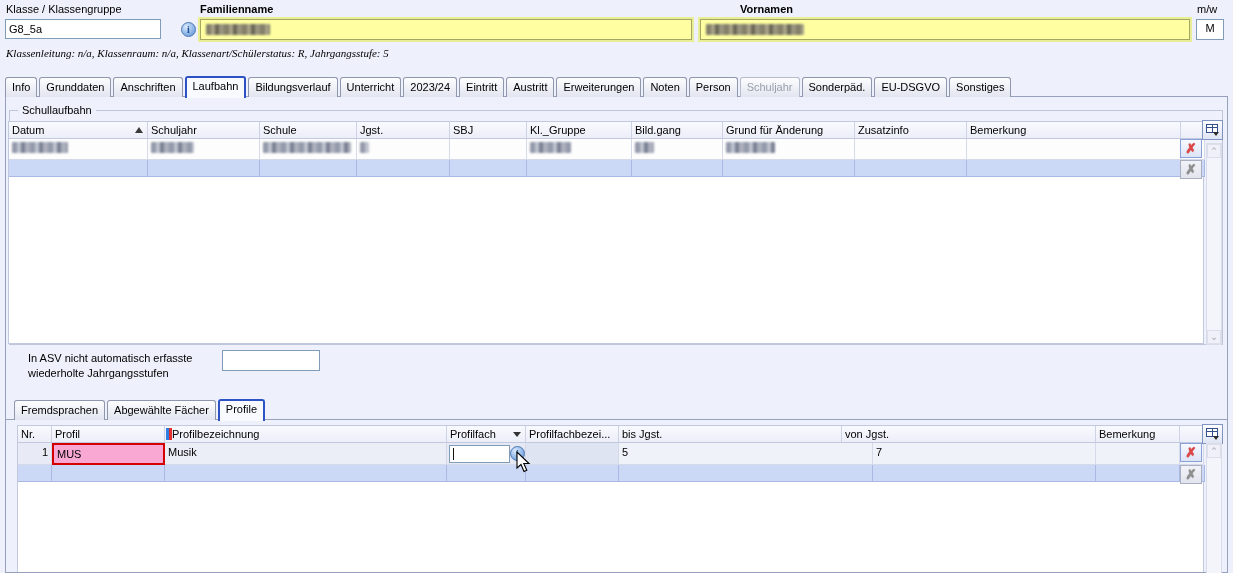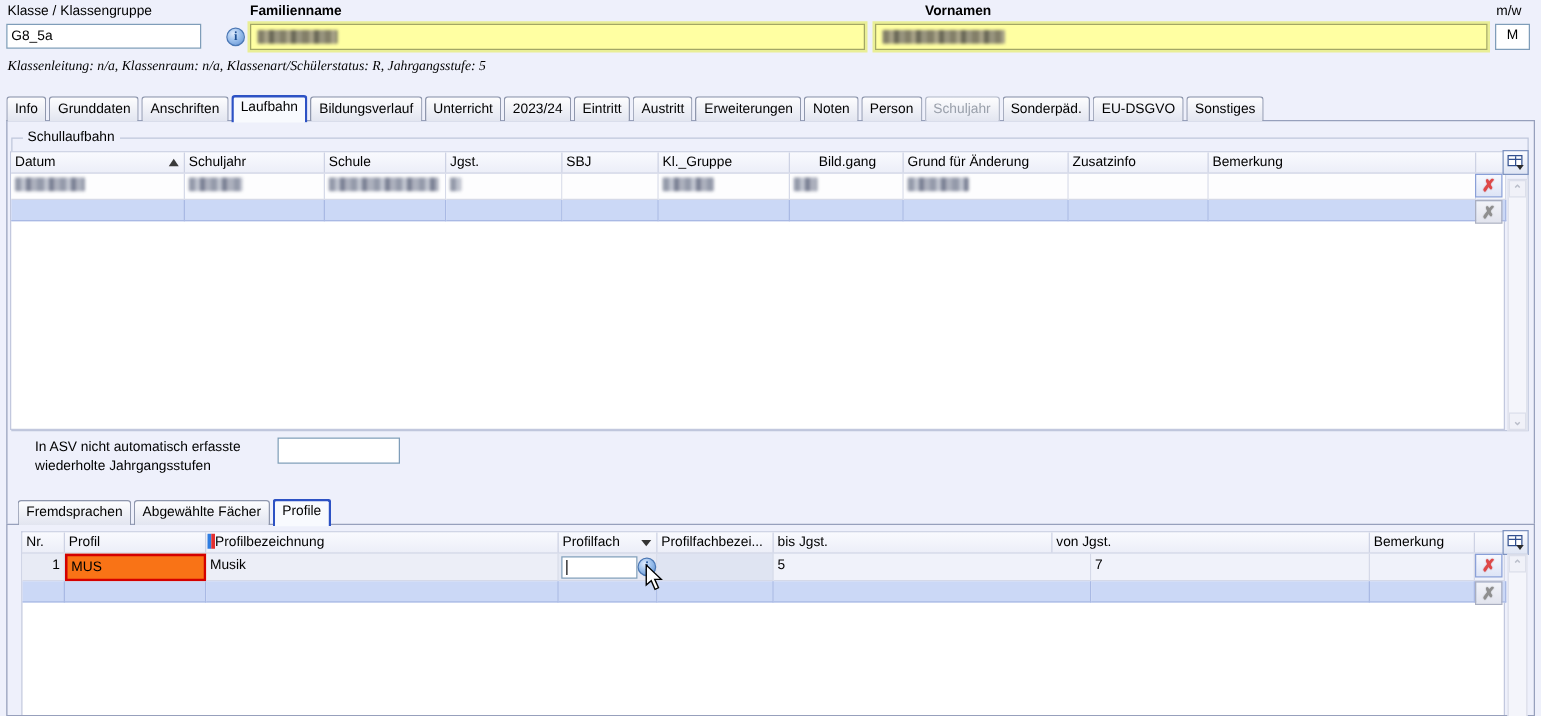--- a/index.html
+++ b/index.html
@@ -87,21 +87,21 @@
   }
   .cfg-grid { position:absolute; left:3px; top:3px; width:12px; height:9px; border:1px solid #33508e; background:#fff; }
   .cfg-grid::before { content:""; position:absolute; left:0; top:2px; width:100%; height:1px; background:#33508e; }
   .cfg-grid::after { content:""; position:absolute; left:5px; top:0; width:1px; height:100%; background:#33508e; }
   .cfg-arr { position:absolute; right:3px; bottom:3px; width:0; height:0; border-left:3px solid transparent; border-right:3px solid transparent; border-top:4px solid #2a2a2a; }
 
   .scrollbar { position:absolute; width:16px; background:#f4f5fb; border:1px solid #d9dce9; }
   .sc-btn { position:absolute; left:0; width:14px; height:14px; background:#f0f1f8; border:1px solid #dcdfeb; color:#b9bdc9; font-size:9px; line-height:13px; text-align:center; font-weight:bold; }
 
   .caret { position:absolute; left:3px; top:2px; width:1px; height:12px; background:#111; }
-  .redcell { background:#f97316; border:2px solid #d40000 !important; }
+  .redcell { background:#f9a8d4; border:2px solid #d40000 !important; }
 
   .cursor-svg { position:absolute; z-index:50; pointer-events:none; }
 </style>
 </head>
 <body>
 
 <div id="app">
 
   <div class="abs lbl" style="left:6px; top:3px;">Klasse / Klassengruppe</div>
   <input class="abs field" style="left: 5px; top: 19px; width: 156px; height: 20px;" value="G8_5a">
@@ -148,21 +148,21 @@
   </fieldset>
 
   <div class="tbl" style="left:8px; top:121px; width:1196px; height:223px;">
     <div class="hrow" id="up-head">
         <div class="hcell" style="width: 139px;"><span>Datum</span><span class="sort-asc"></span></div>
         <div class="hcell" style="width: 112px;"><span>Schuljahr</span></div>
         <div class="hcell" style="width: 97px;"><span>Schule</span></div>
         <div class="hcell" style="width: 93px;"><span>Jgst.</span></div>
         <div class="hcell" style="width: 77px;"><span>SBJ</span></div>
         <div class="hcell" style="width: 105px;"><span>Kl._Gruppe</span></div>
-        <div class="hcell" style="width: 91px; text-align: center;"><span>Bild.gang</span></div>
+        <div class="hcell" style="width: 91px;"><span>Bild.gang</span></div>
         <div class="hcell" style="width: 132px;"><span>Grund für Änderung</span></div>
         <div class="hcell" style="width: 112px;"><span>Zusatzinfo</span></div>
         <div class="hcell" style="width: 214px;"><span>Bemerkung</span></div>
         <div class="hcell" style="width: 24px;"><span></span></div>
       </div>
     <div class="drow" id="up-row1" style="height:21px;">
         <div class="dcell" style="width: 139px; background: rgb(253, 253, 254);">
           <div class="blob2" style="width: 56px;"></div>
         </div>
         <div class="dcell" style="width: 112px; background: rgb(253, 253, 254);">

